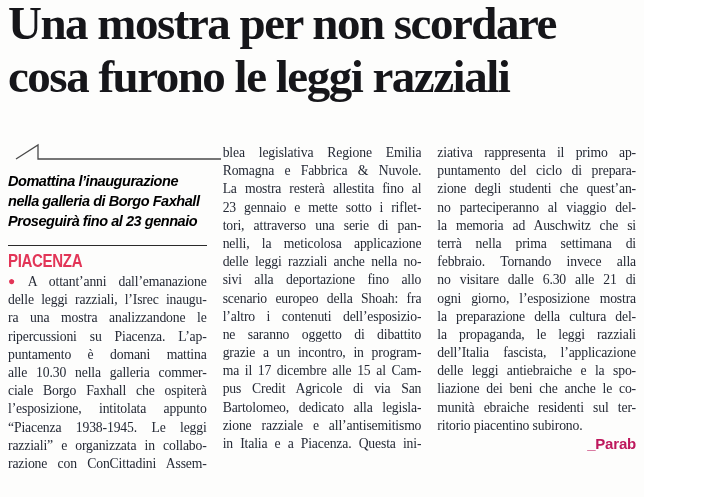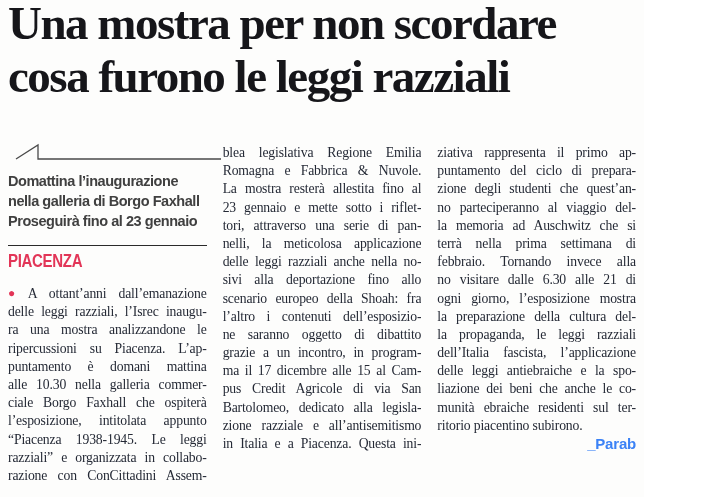--- a/index.html
+++ b/index.html
@@ -31,21 +31,22 @@
     column-gap: 16px;
     padding: 0 8px;
     margin-top: 38px;
     align-items: start;
   }
   .col { min-width: 0; }
   .col-pad { padding-top: 3px; }
   .kicker-mark { display: block; margin-top: 2px; }
   .subhead {
     margin-top: 11px;
-    color: #404040;
+    color: #000000;
+    font-style: italic;
   }
   .subhead-line {
     font-family: "Liberation Sans", sans-serif;
     font-weight: 700;
     font-size: 14.5px;
     line-height: 20px;
     letter-spacing: -0.45px;
     white-space: nowrap;
   }
   .divider {
@@ -59,21 +60,21 @@
     font-family: "Liberation Sans", sans-serif;
     font-weight: 700;
     font-size: 17.5px;
     line-height: 20px;
     color: #e23557;
     letter-spacing: -0.4px;
     transform: scaleX(0.86);
     transform-origin: left center;
     white-space: nowrap;
   }
-  .body-text { margin-top: 14px; }
+  .body-text { margin-top: 2px; }
   .body-line {
     font-family: "Liberation Serif", serif;
     font-size: 13.7px;
     line-height: 18.2px;
     height: 18.2px;
     overflow: hidden;
     color: #242935;
     letter-spacing: -0.15px;
     text-align: justify;
     text-align-last: justify;
@@ -84,21 +85,21 @@
     font-size: 12px;
     margin-right: 4px;
     position: relative;
     top: -1px;
   }
   .byline {
     font-family: "Liberation Sans", sans-serif;
     font-weight: 700;
     font-size: 15px;
     line-height: 16px;
-    color: #3b82f6;
+    color: #be185d;
     text-align: right;
     margin-top: 1px;
     letter-spacing: -0.2px;
   }
 </style>
 </head>
 <body>
 
 <div class="page">
 

